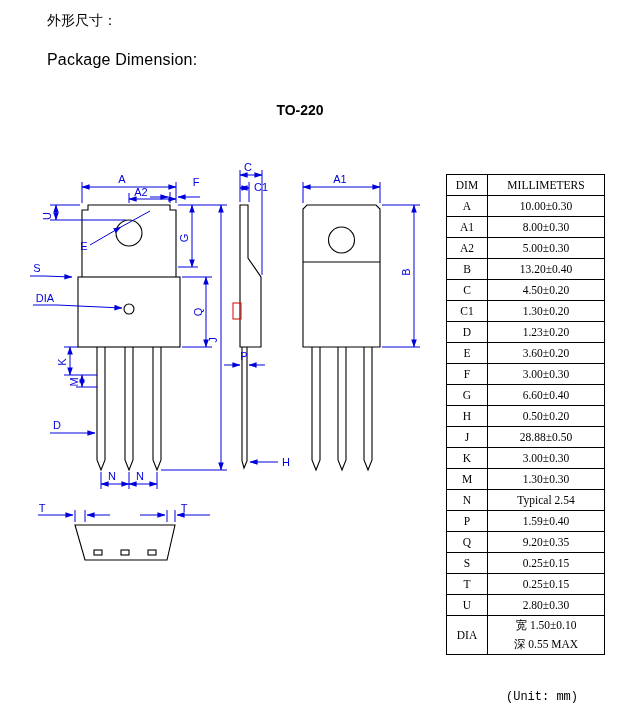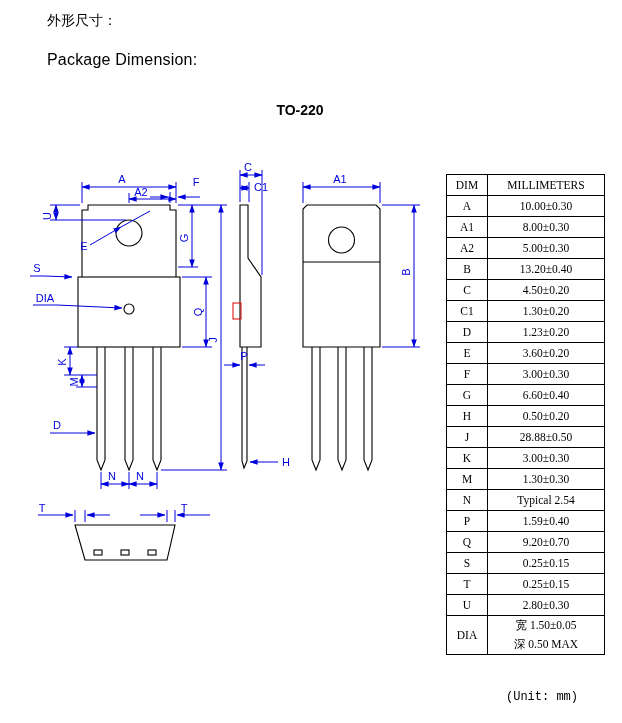--- a/index.html
+++ b/index.html
@@ -249,37 +249,37 @@
       <tr>
         <td>N</td>
         <td>Typical 2.54</td>
       </tr>
       <tr>
         <td>P</td>
         <td>1.59±0.40</td>
       </tr>
       <tr>
         <td>Q</td>
-        <td>9.20±0.70</td>
+        <td>9.20±0.35</td>
       </tr>
       <tr>
         <td>S</td>
         <td>0.25±0.15</td>
       </tr>
       <tr>
         <td>T</td>
         <td>0.25±0.15</td>
       </tr>
       <tr>
         <td>U</td>
         <td>2.80±0.30</td>
       </tr>
       <tr>
         <td>DIA</td>
         <td>
-          <div>宽 1.50±0.05</div>
-          <div>深 0.50 MAX</div>
+          <div>宽 1.50±0.10</div>
+          <div>深 0.55 MAX</div>
         </td>
       </tr>
     </tbody>
 </table>
 
 <div class="abs" id="unit-note">(Unit: mm)</div>
 
 </body></html>

